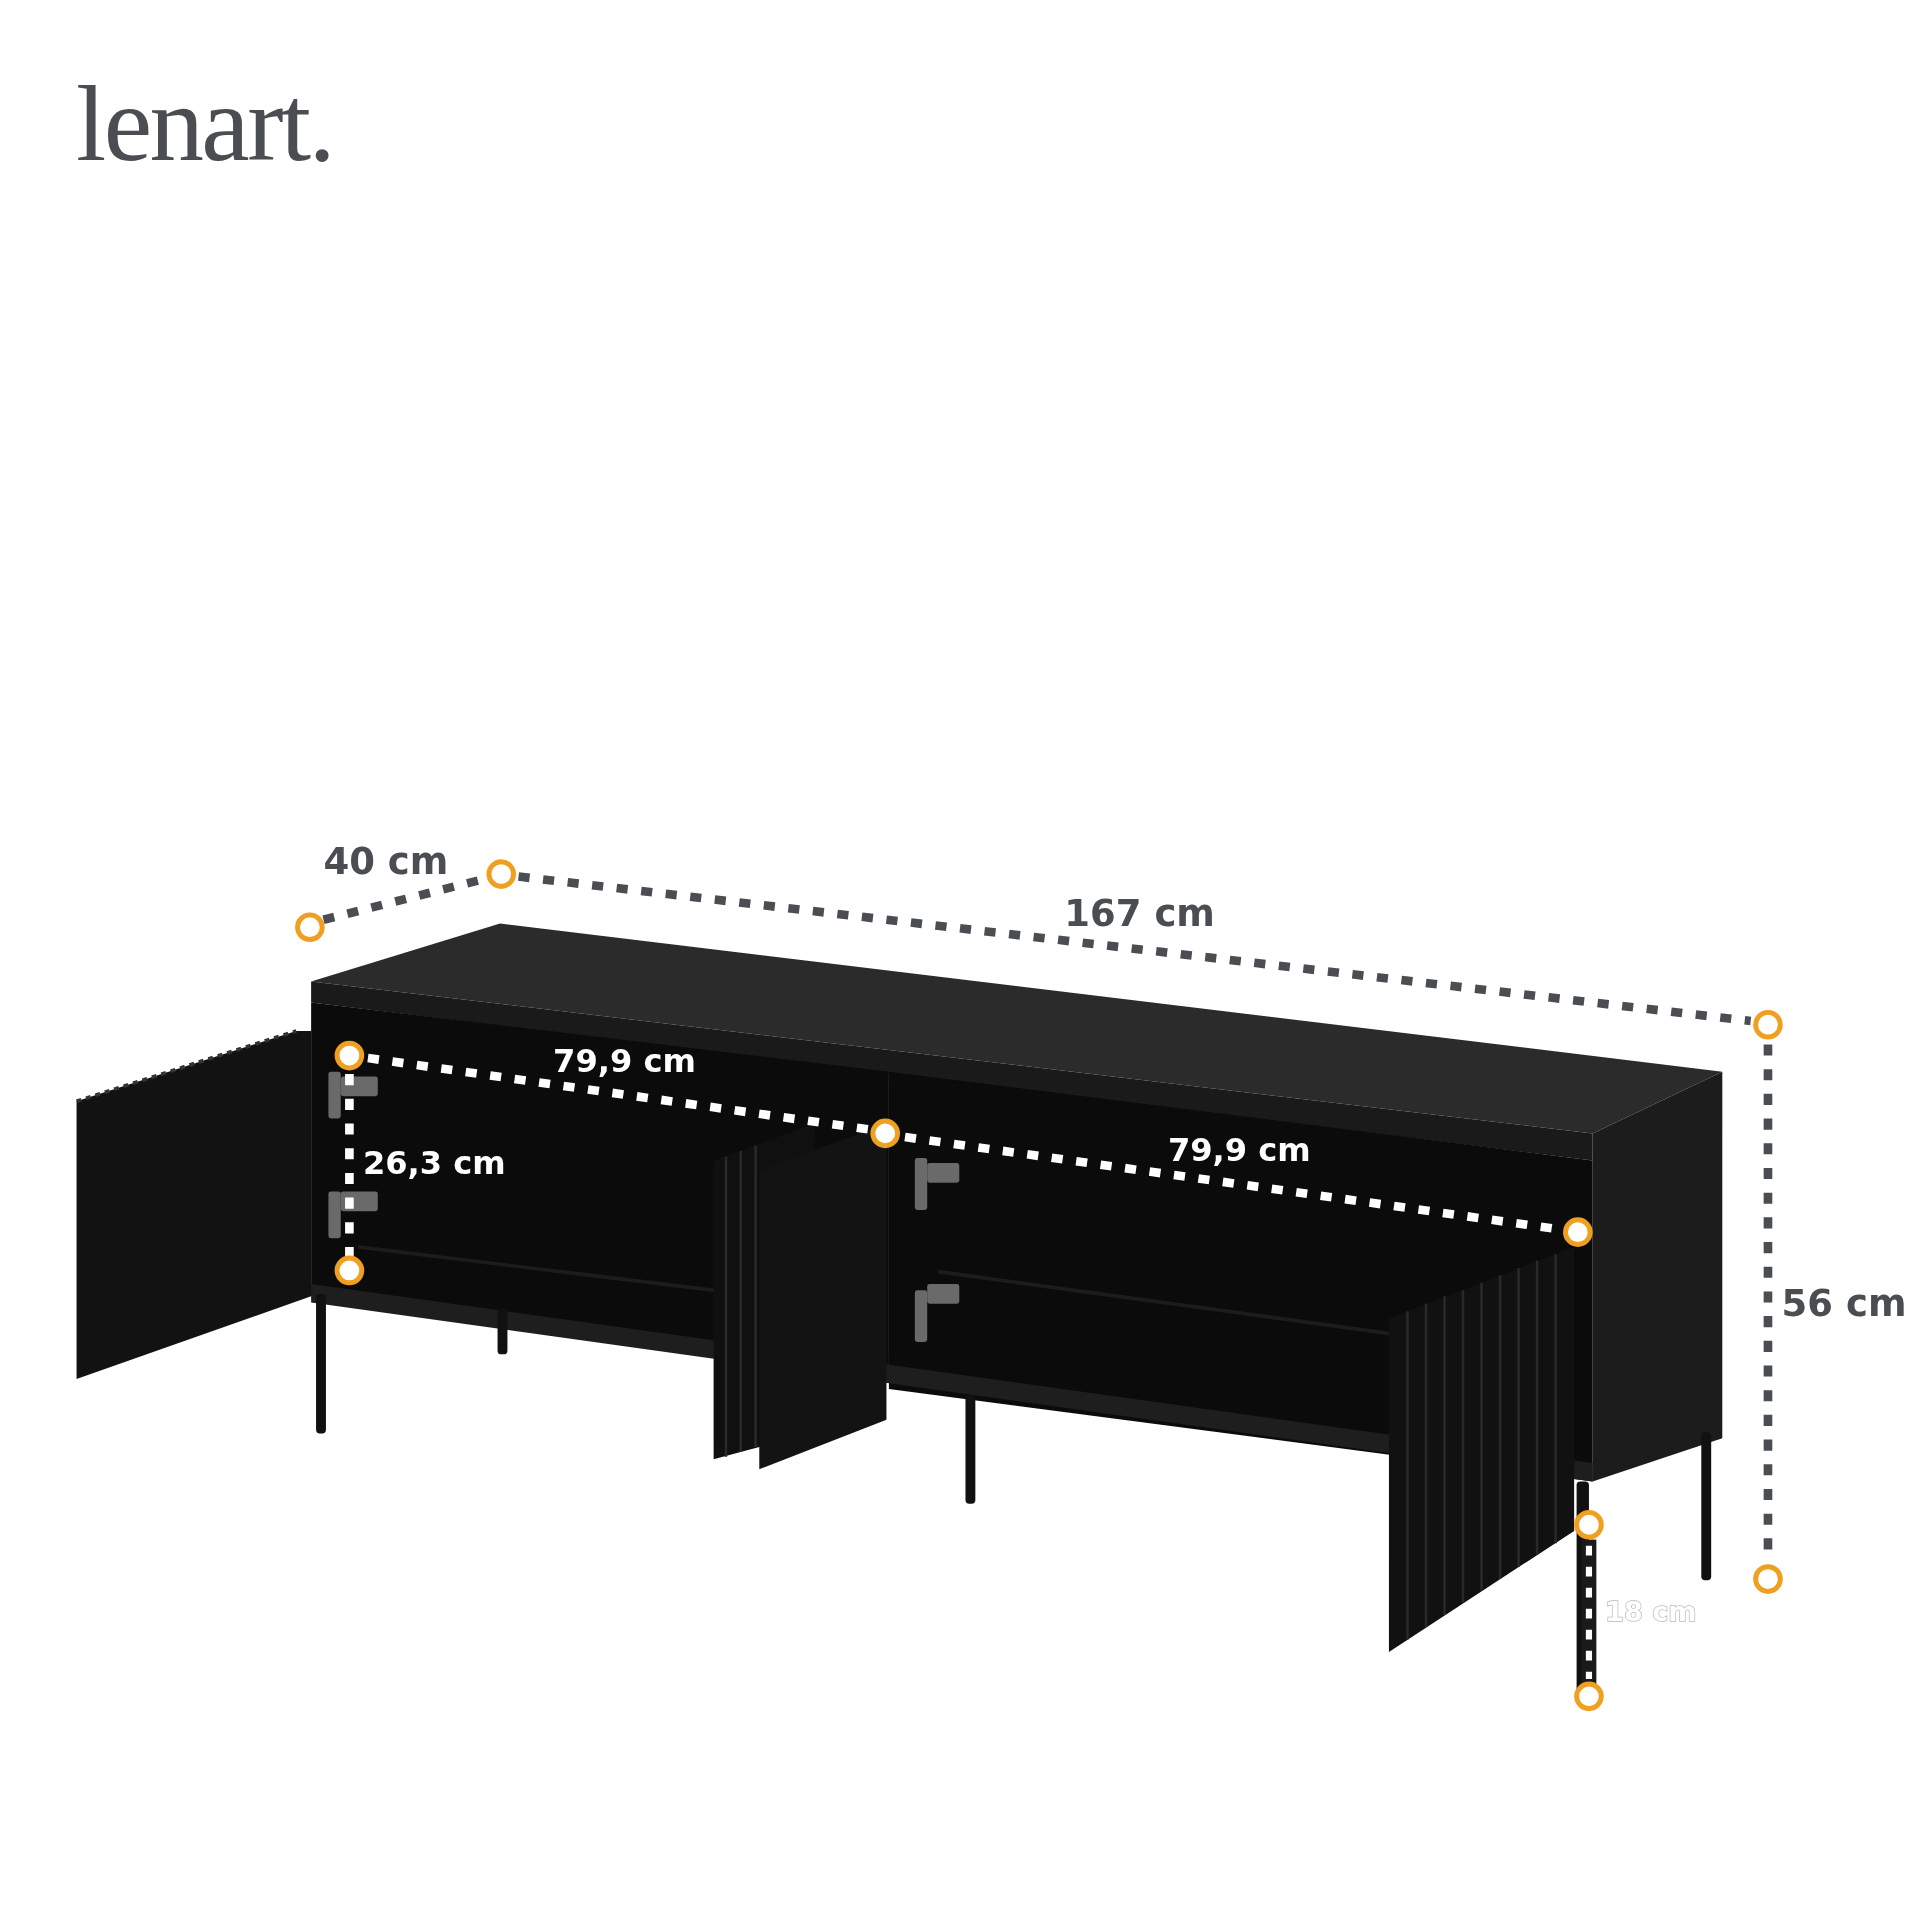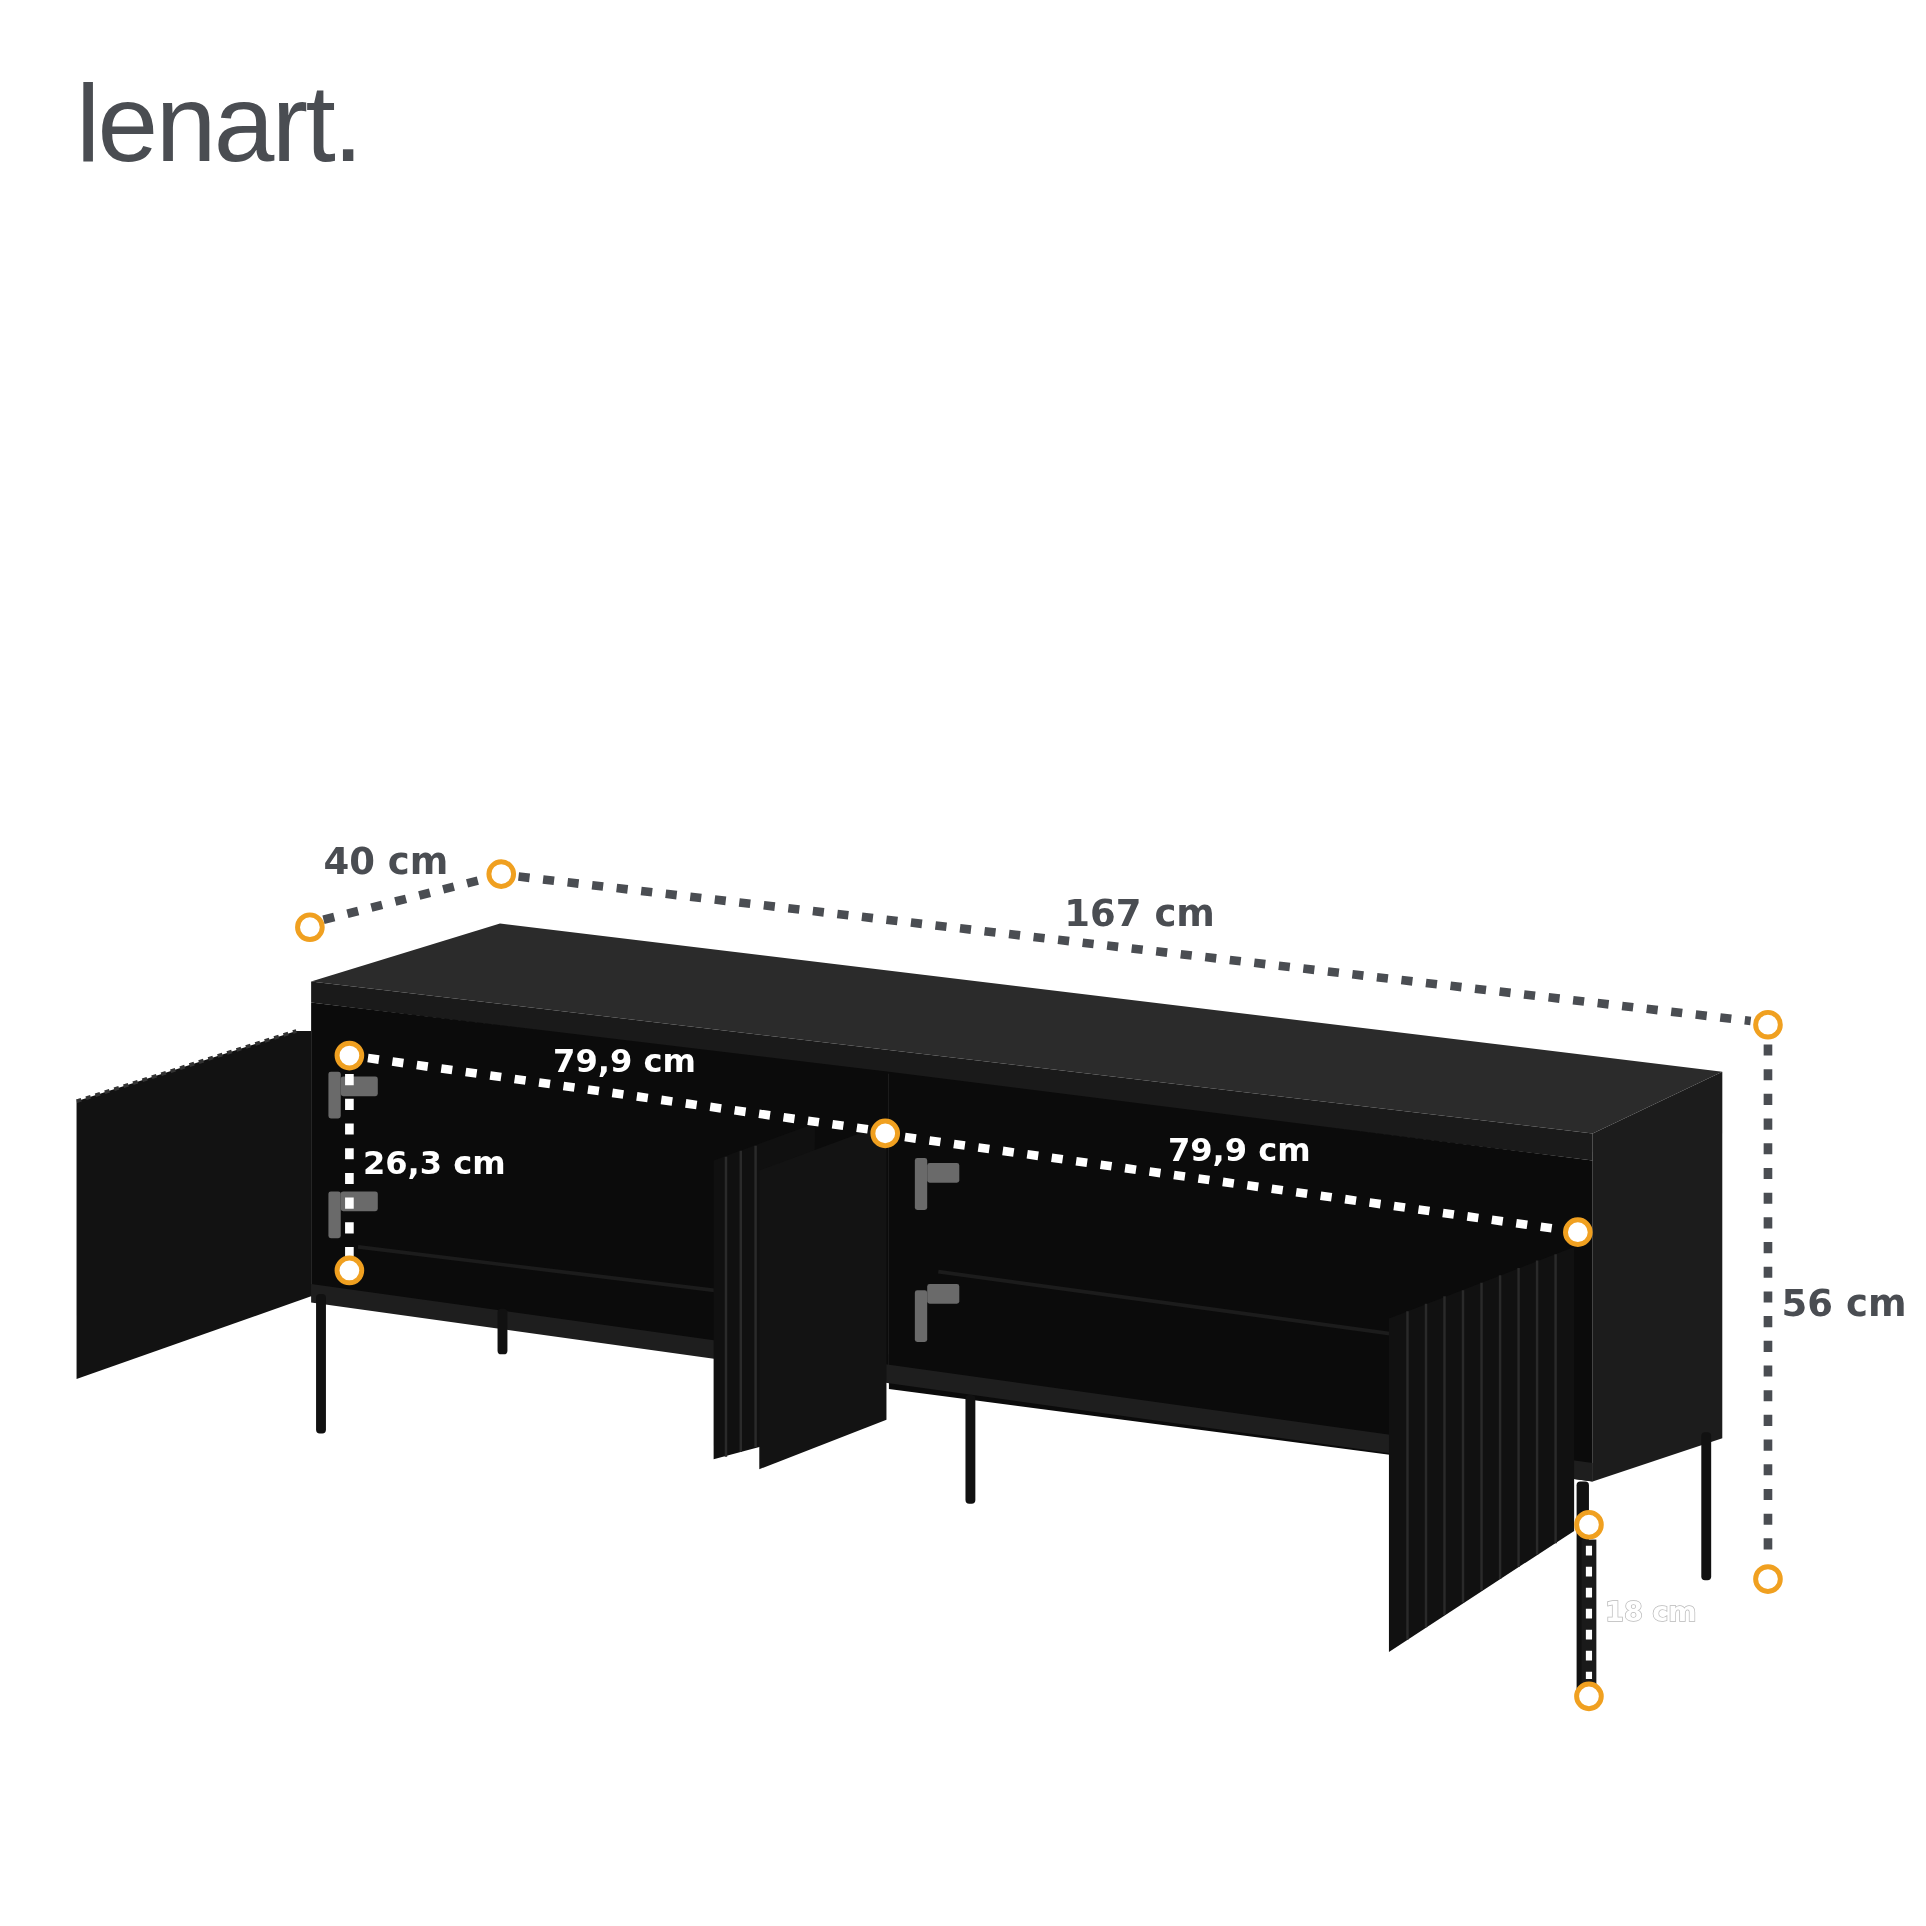--- a/index.html
+++ b/index.html
@@ -1,18 +1,18 @@
 <!DOCTYPE html>
 <html style="font-size:10.3px"><head>
 <meta charset="utf-8">
 <style>
   html, body { margin:0; padding:0; background:#ffffff; }
   body { width:1926px; height:1926px; overflow:hidden; position:relative; font-family:"Liberation Sans", sans-serif; }
   #stage { position:absolute; left:0; top:0; width:1926px; height:1926px; }
-  .logo { position:absolute; left:76px; top:69px; font-family:Liberation Sans, sans-serif; font-size:109px; color:#4a4d52; letter-spacing:-2.6px; line-height:1; }
+  .logo { position:absolute; left:76px; top:69px; font-family:Liberation Serif, serif; font-size:109px; color:#4a4d52; letter-spacing:-2.6px; line-height:1; }
   .dim { font-family:"DejaVu Sans", sans-serif; font-weight:bold; }
   .dim-gray { fill:#4a4d52; }
   .dim-white { fill:#ffffff; }
   .dim-ghost { fill:#ffffff; stroke:#b9b9b9; stroke-width:1.2px; paint-order:stroke; }
 </style>
 </head>
 <body>
 
 <div class="logo">lenart.</div>
 

